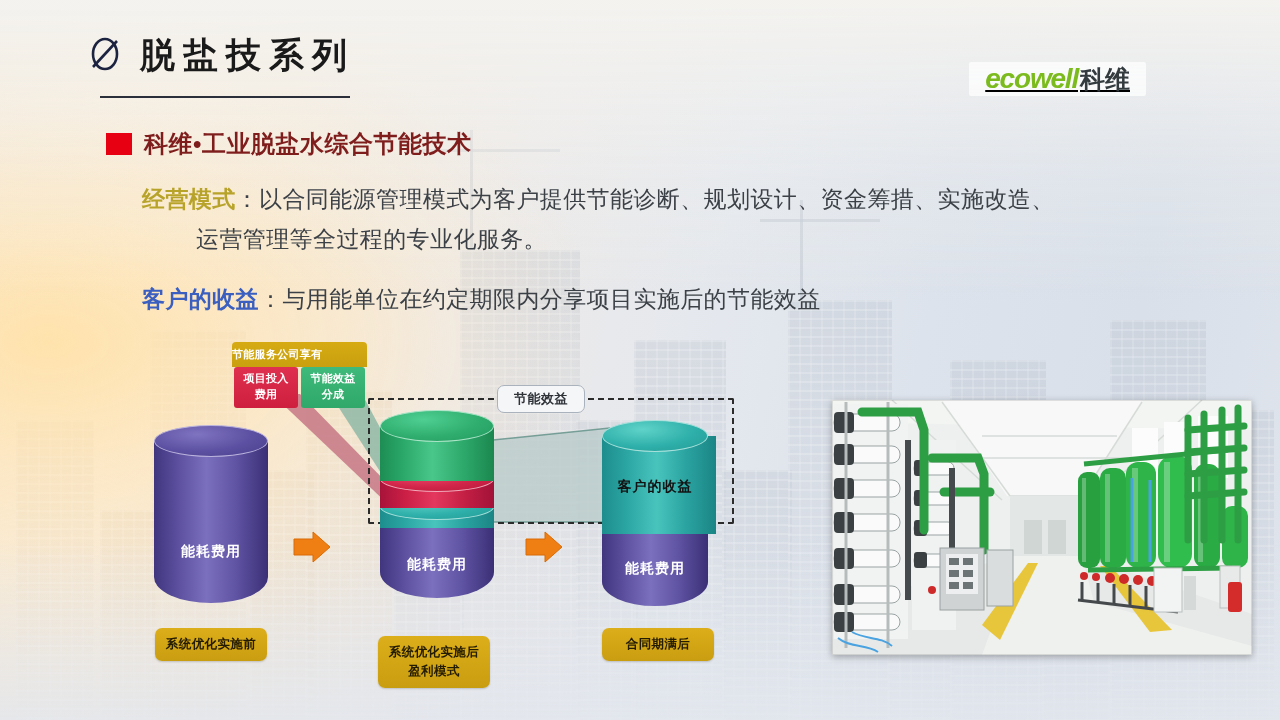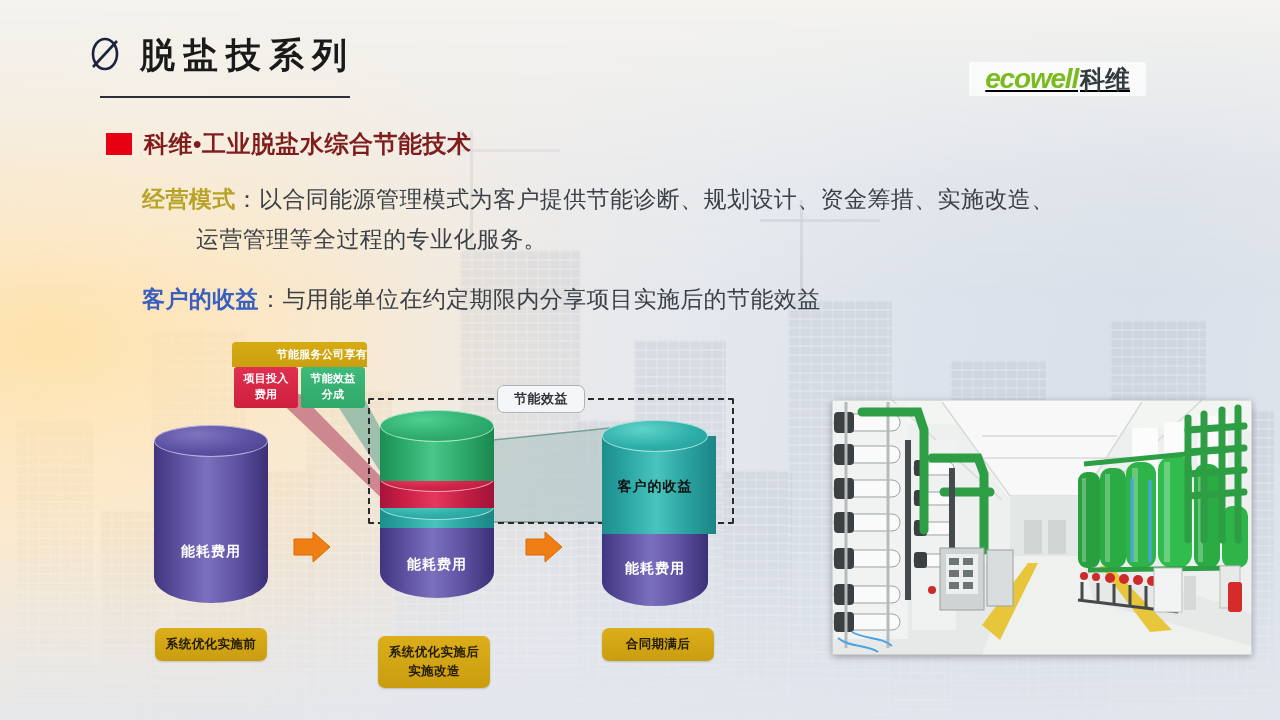--- a/index.html
+++ b/index.html
@@ -77,21 +77,21 @@
   .para-1 .l2{display:block;margin-left:54px;}
   .para-2{left:142px;top:280px;width:1090px;}
 
   
   .diagram{position:absolute;left:0;top:330px;width:830px;height:360px;}
 
   
   .legend{position:absolute;left:232px;top:12px;width:135px;}
   .legend-head{
     background:linear-gradient(180deg,#d6ab12,#c99f10);
-    color:#ffffff;font-size:11px;font-weight:700;text-align:right;
+    color:#ffffff;font-size:11px;font-weight:700;text-align:left;
     padding:5px 0 5px;border-radius:4px 4px 0 0;letter-spacing:.3px;
   }
   .legend-cols{display:flex;gap:3px;padding:0 2px 2px;}
   .legend-box{
     flex:1;border-radius:3px;color:#ffffff;font-size:11px;font-weight:700;
     text-align:center;padding:4px 0 5px;line-height:1.45;letter-spacing:.3px;
   }
   .legend-box.red{background:linear-gradient(180deg,#e03050,#cf1f3e);}
   .legend-box.green{background:linear-gradient(180deg,#3fba7a,#2fa869);}
 
@@ -277,21 +277,21 @@
     </svg>
     <svg class="arrow" style="left:524px;top:200px;" viewBox="0 0 40 34">
       <polygon points="2,9 21,9 21,2 38,17 21,32 21,25 2,25" fill="#ef7f12" stroke="#d96a05" stroke-width="1"></polygon>
     </svg>
 
     <div class="cap-box" style="left:155px;top:298px;width:112px;">
       <div>系统优化实施前</div>
     </div>
     <div class="cap-box" style="left:378px;top:306px;width:112px;">
       <div>系统优化实施后</div>
-      <div>实施改造</div>
+      <div>盈利模式</div>
     </div>
     <div class="cap-box" style="left:602px;top:298px;width:112px;">
       <div>合同期满后</div>
     </div>
   </div>
 
   <div class="photo">
     <svg width="420" height="255" viewBox="0 0 420 255">
 
       <rect x="0" y="0" width="420" height="255" fill="#edf0ee"></rect>

